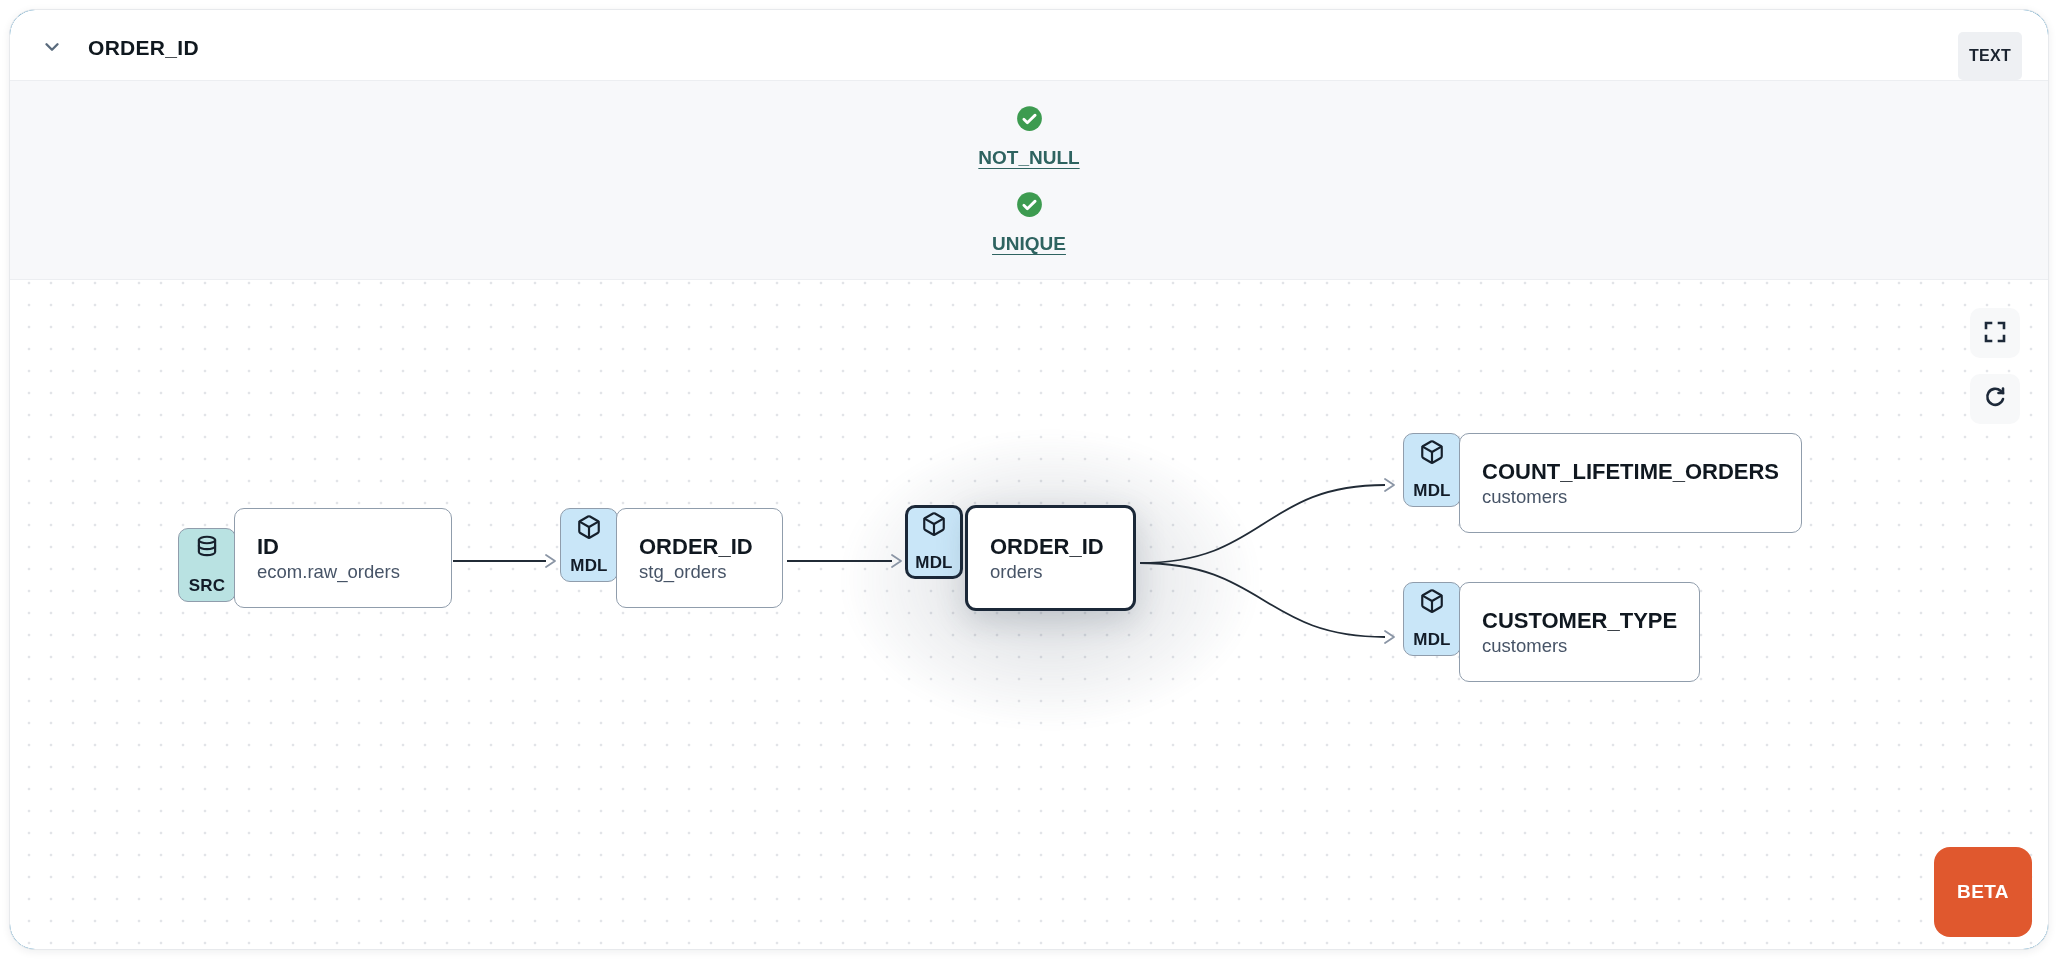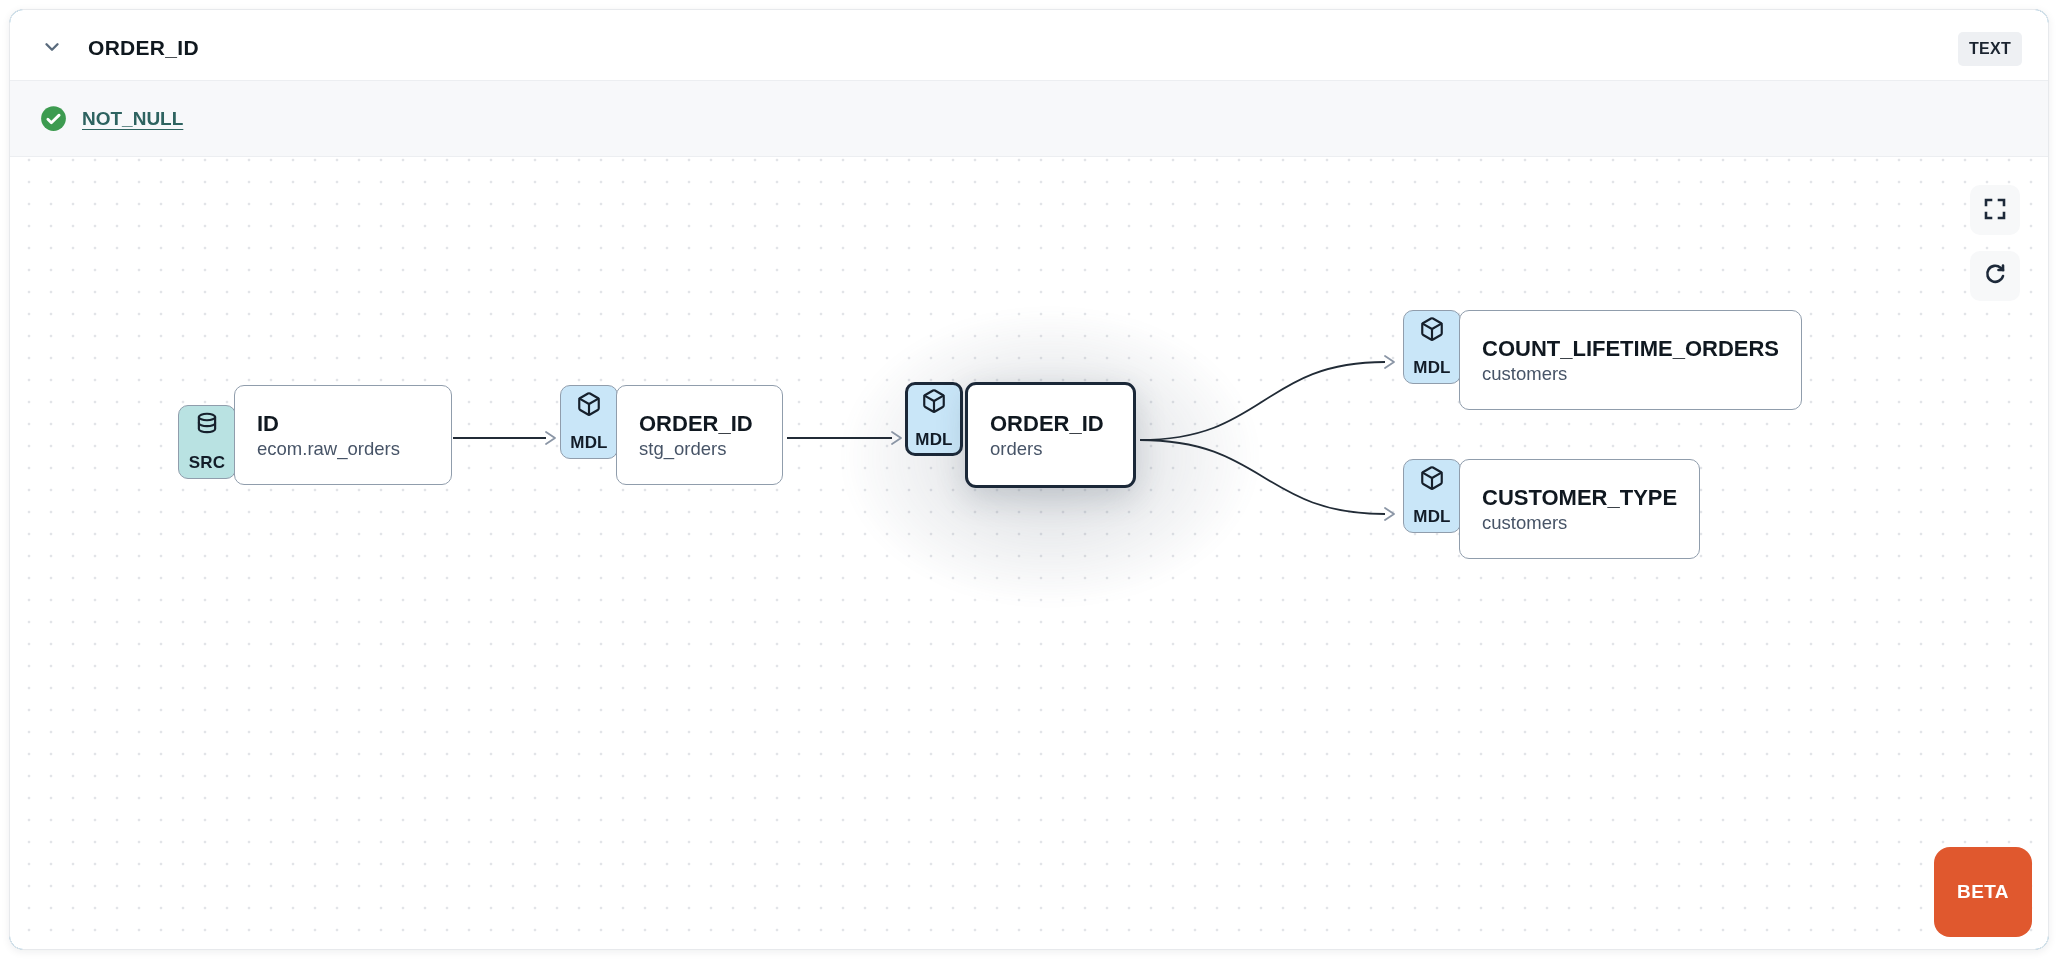--- a/index.html
+++ b/index.html
@@ -9,49 +9,49 @@
     font-family: "Liberation Sans", sans-serif;
     position: relative;
     overflow: hidden;
   }
   .card {
     position: absolute;
     left: 9px; top: 9px;
     width: 2040px; height: 941px;
     background: #0369a1;
     border: 1px solid #e7e9ec;
-    border-radius: 14px;
+    border-radius: 26px;
     box-shadow: 0 2px 8px rgba(16,24,40,0.07);
     display: flex;
     flex-direction: column;
     overflow: hidden;
   }
 
   
   .header { position: relative; padding: 26px 28px 20px 30px; background: #fff; }
   .header-row { display: flex; align-items: center; gap: 24px; }
   .chevron-btn { width: 24px; height: 24px; display: flex; align-items: center; justify-content: center; cursor: pointer; background: none; border: none; }
   .chevron-btn svg { width: 22px; height: 22px; }
   .panel-title { font-size: 21px; font-weight: 700; color: #10181f; letter-spacing: 0.3px; }
   .type-badge {
     position: absolute; right: 26px; top: 22px;
     background: #eef0f3; color: #1b2430;
     font-size: 16px; font-weight: 700;
-    padding: 8px 11px; border-radius: 5px; letter-spacing: 0.3px;
+    padding: 15px 11px; border-radius: 5px; letter-spacing: 0.3px;
   }
   .panel-description { margin-top: 20px; font-size: 20px; color: #4d5c6b; }
 
   
   .tests {
     background: #f7f8fa;
     border-top: 1px solid #eceef1;
     border-bottom: 1px solid #eceef1;
     padding: 13px 30px;
   }
-  .test-row { display: flex; align-items: center; gap: 15px; padding: 11px 0; }
+  .test-row { display: flex; align-items: center; gap: 15px; padding: 11px 0; flex-direction: column; }
   .check-icon { width: 27px; height: 27px; flex: 0 0 auto; display: flex; }
   .test-link {
     font-size: 19px; font-weight: 600; color: #2e6360;
     text-decoration: underline; text-underline-offset: 4px; cursor: pointer;
   }
 
   
   .canvas {
     position: relative; flex: 1;
     background-color: #ffffff;
@@ -143,20 +143,29 @@
   <div class="tests">
     <div class="test-row">
       <span class="check-icon">
         <svg viewBox="0 0 24 24">
             <circle cx="12" cy="12" r="11" fill="#3D9B50"></circle>
             <path d="M7 12.6l3.1 3.1L17 9" stroke="#fff" stroke-width="2.5" fill="none" stroke-linecap="round" stroke-linejoin="round"></path>
           </svg>
       </span>
       <a class="test-link">NOT_NULL</a>
     </div>
+    <div class="test-row">
+      <span class="check-icon">
+        <svg viewBox="0 0 24 24">
+            <circle cx="12" cy="12" r="11" fill="#3D9B50"></circle>
+            <path d="M7 12.6l3.1 3.1L17 9" stroke="#fff" stroke-width="2.5" fill="none" stroke-linecap="round" stroke-linejoin="round"></path>
+          </svg>
+      </span>
+      <a class="test-link">UNIQUE</a>
+    </div>
   </div>
 
   <div class="canvas">
 
     <div class="selected-glow"></div>
 
     <svg class="edges">
 
       <path d="M443 281 H536" stroke="#212b36" stroke-width="1.8" fill="none"></path>
       <path d="M536 275 L545 281 L536 287" stroke="#8a95a5" stroke-width="1.8" fill="none" stroke-linecap="round" stroke-linejoin="round"></path>

